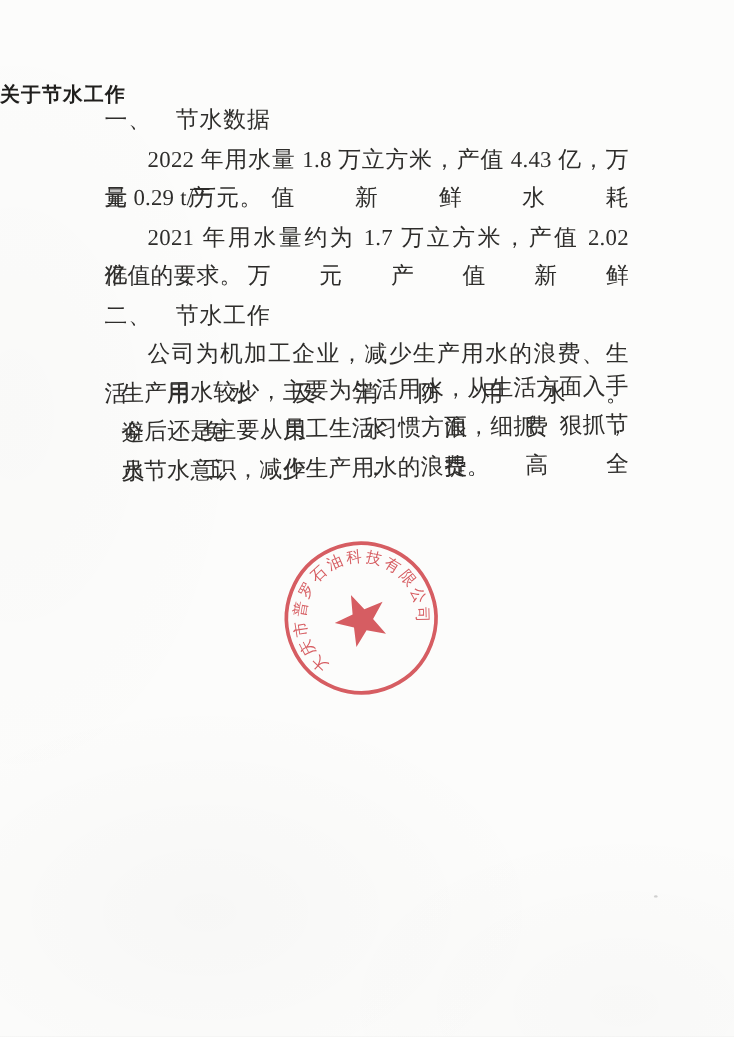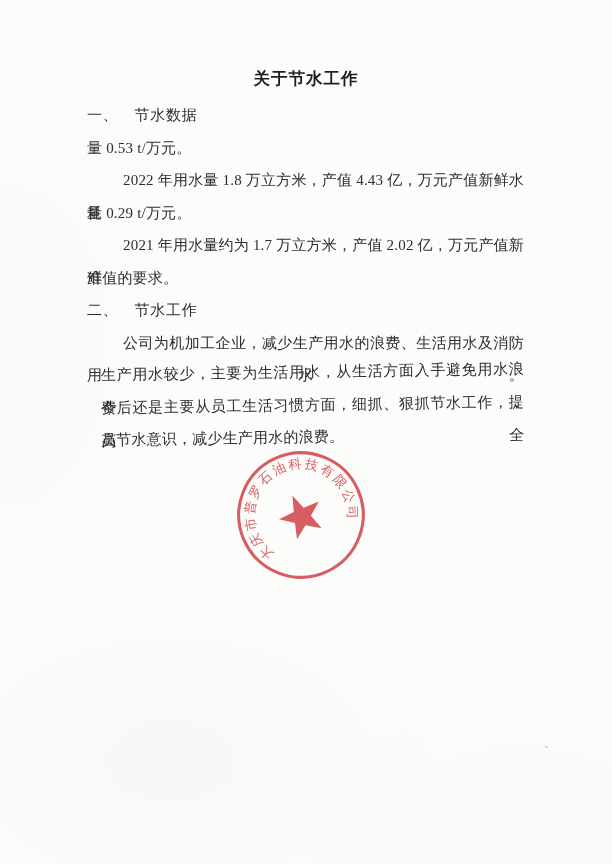--- a/index.html
+++ b/index.html
@@ -14,31 +14,31 @@
     overflow:hidden;
     background:
       radial-gradient(420px 260px at 28% 88%, rgba(0,0,0,0.018), transparent 70%),
       radial-gradient(300px 500px at 2% 40%, rgba(0,0,0,0.012), transparent 70%),
       radial-gradient(360px 220px at 85% 97%, rgba(0,0,0,0.015), transparent 70%),
       #fcfcfb;
   }
   .doc-title{
     position:absolute;
     top:68px;left:0;width:612px;
-    text-align:center;
+    text-align:left;
     font-size:16.5px;
     font-weight:700;
     letter-spacing:1px;
     color:#1f1e1c;
   }
   .text-col{
     position:absolute;
-    left:87px;top:99px;width:437px;
+    left:87px;top:85px;width:437px;
     color:#2e2d2b;
-    font-size:15px;
+    font-size:19px;
   }
   .line{
     height:32.5px;
     line-height:32.5px;
     white-space:nowrap;
     letter-spacing:0.2px;
   }
   .just{
     white-space:normal;
     text-align:justify;
@@ -73,21 +73,20 @@
 </style>
 </head>
 <body>
 
 <div class="page">
 
   <div class="doc-title">关于节水工作</div>
 
   <div class="text-col">
     <div class="line head">一、　节水数据</div>
-    <div class="line">量 0.53 t/万元。</div>
     <div class="line ind just">2022 年用水量 1.8 万立方米，产值 4.43 亿，万元产值新鲜水耗</div>
     <div class="line">量 0.29 t/万元。</div>
     <div class="line ind just">2021 年用水量约为 1.7 万立方米，产值 2.02 亿，万元产值新鲜</div>
     <div class="line">准值的要求。</div>
     <div class="line head">二、　节水工作</div>
     <div class="line ind just">公司为机加工企业，减少生产用水的浪费、生活用水及消防用水。</div>
     <div class="line just tilt">生产用水较少，主要为生活用水，从生活方面入手避免用水浪费，</div>
     <div class="line just tilt">今后还是主要从员工生活习惯方面，细抓、狠抓节水工作，提高全</div>
     <div class="line tilt">员节水意识，减少生产用水的浪费。</div>
   </div>

